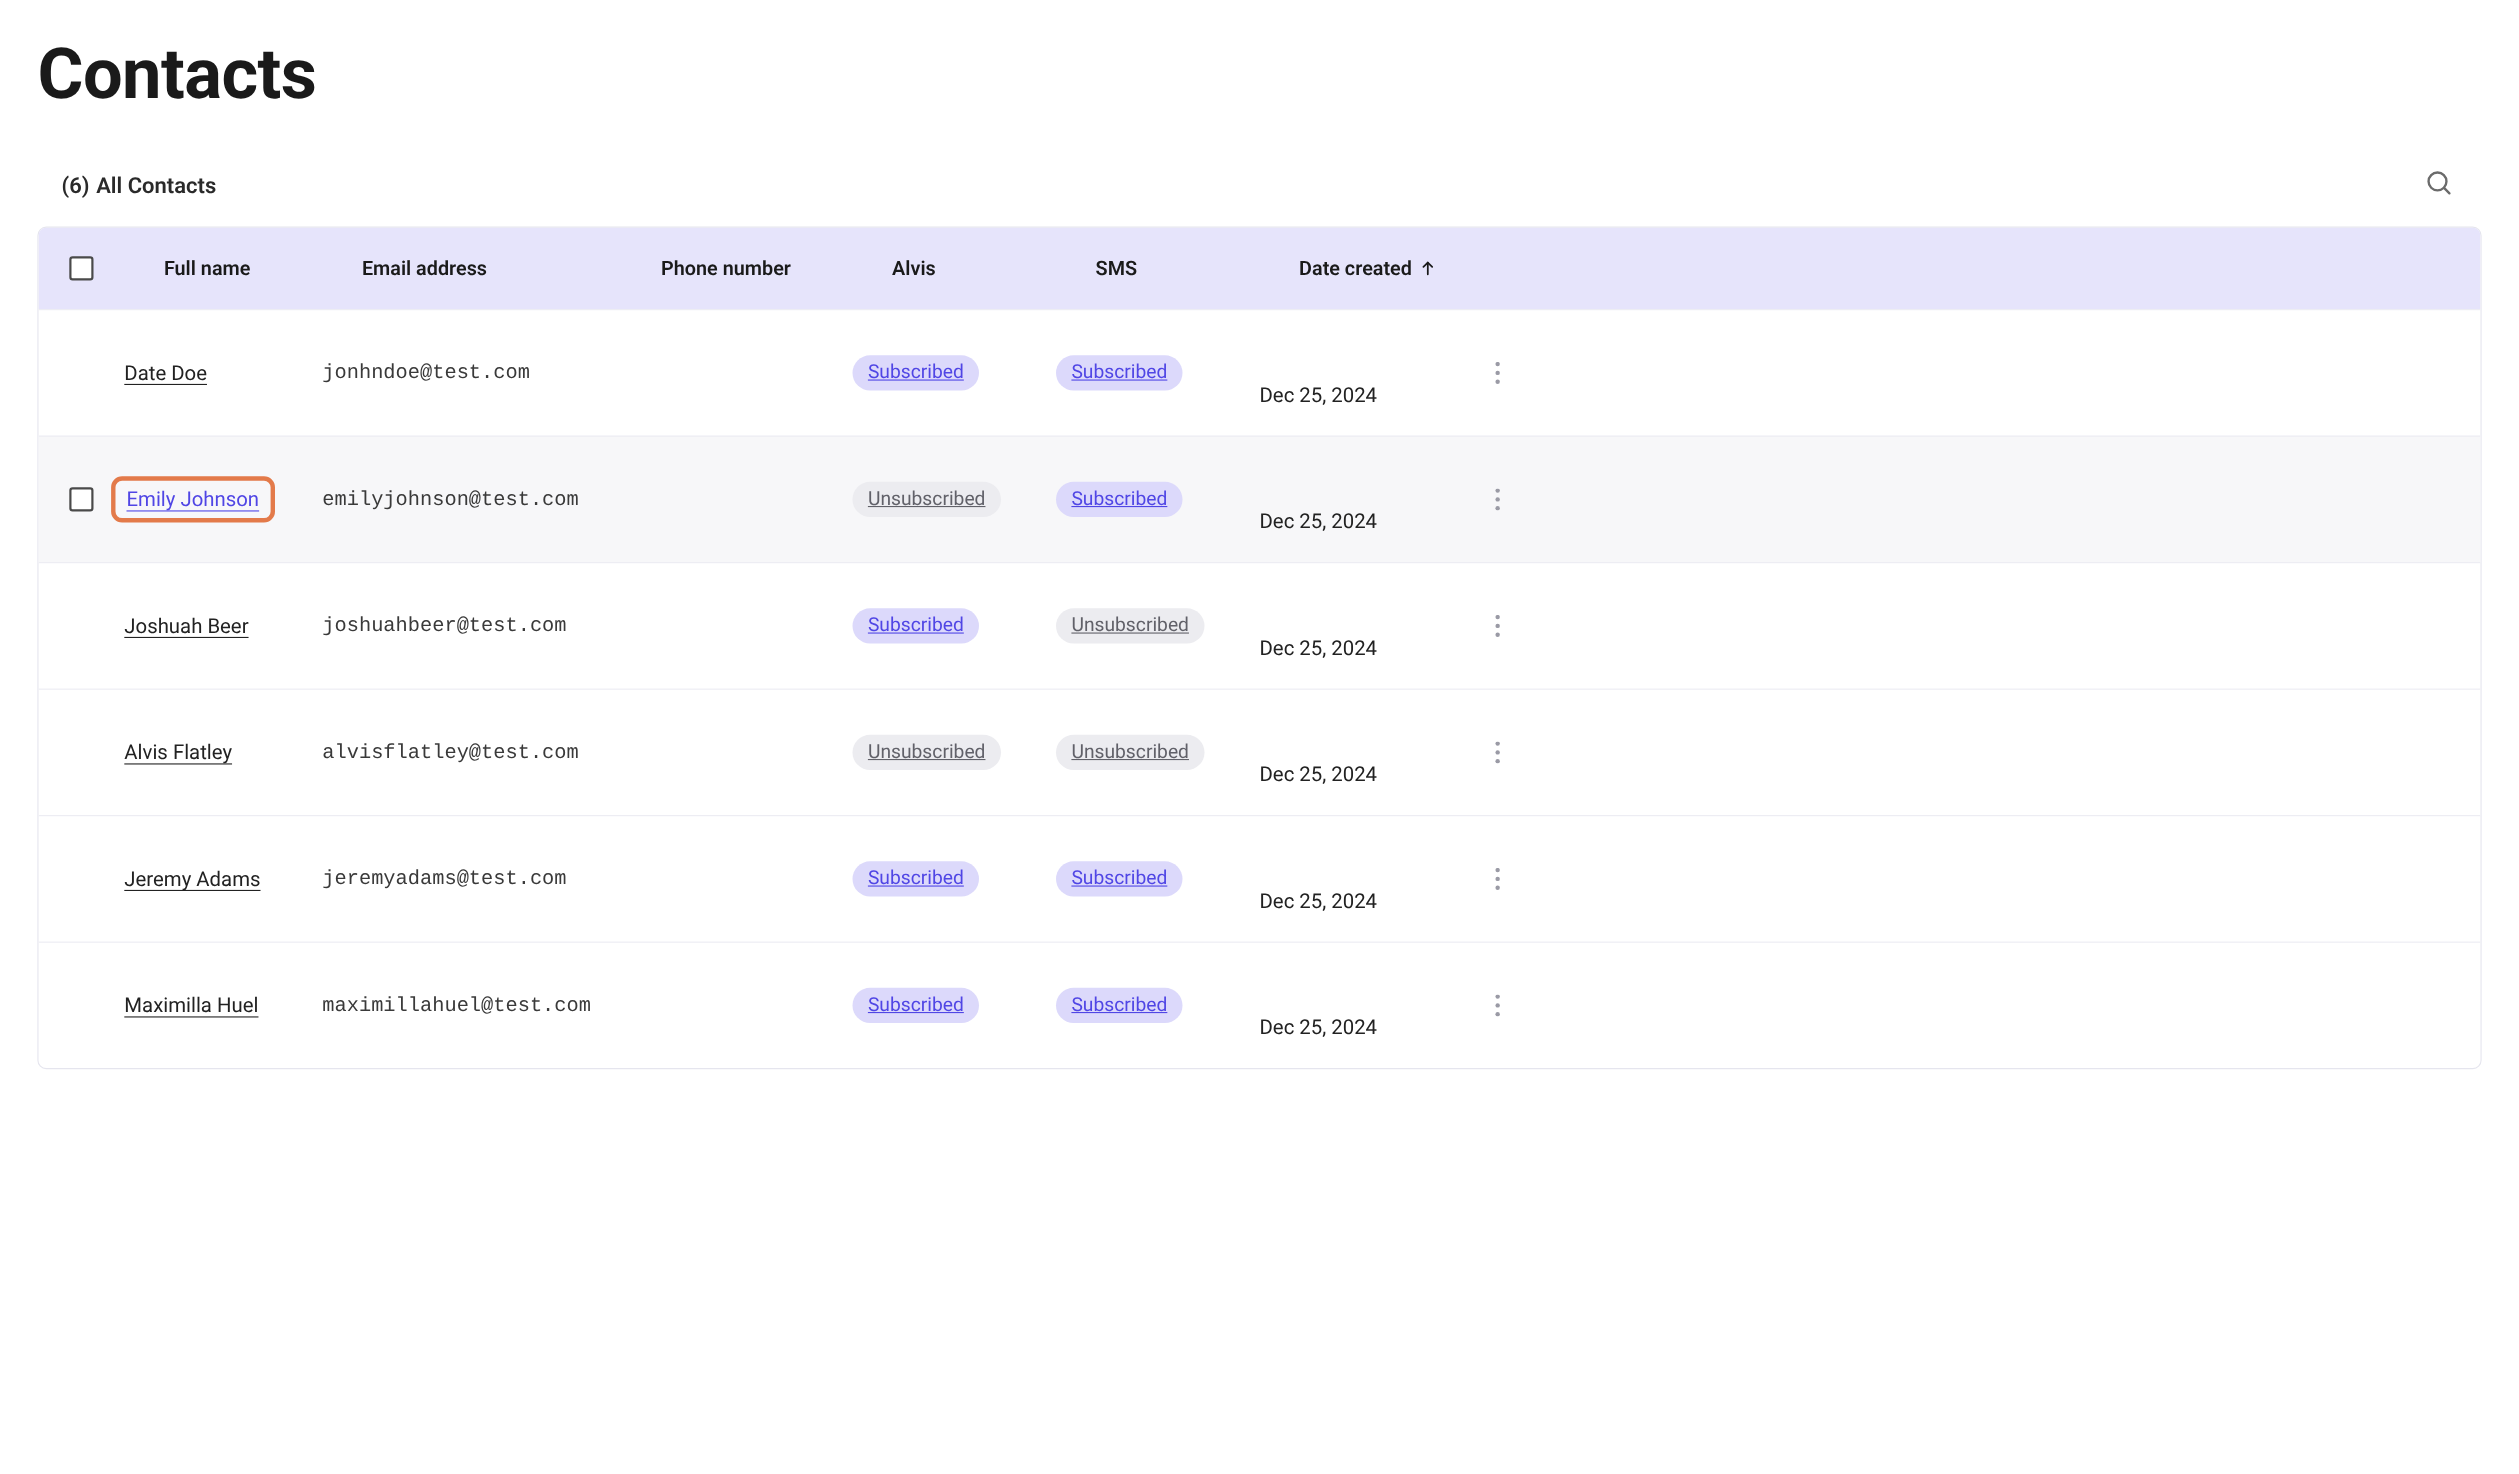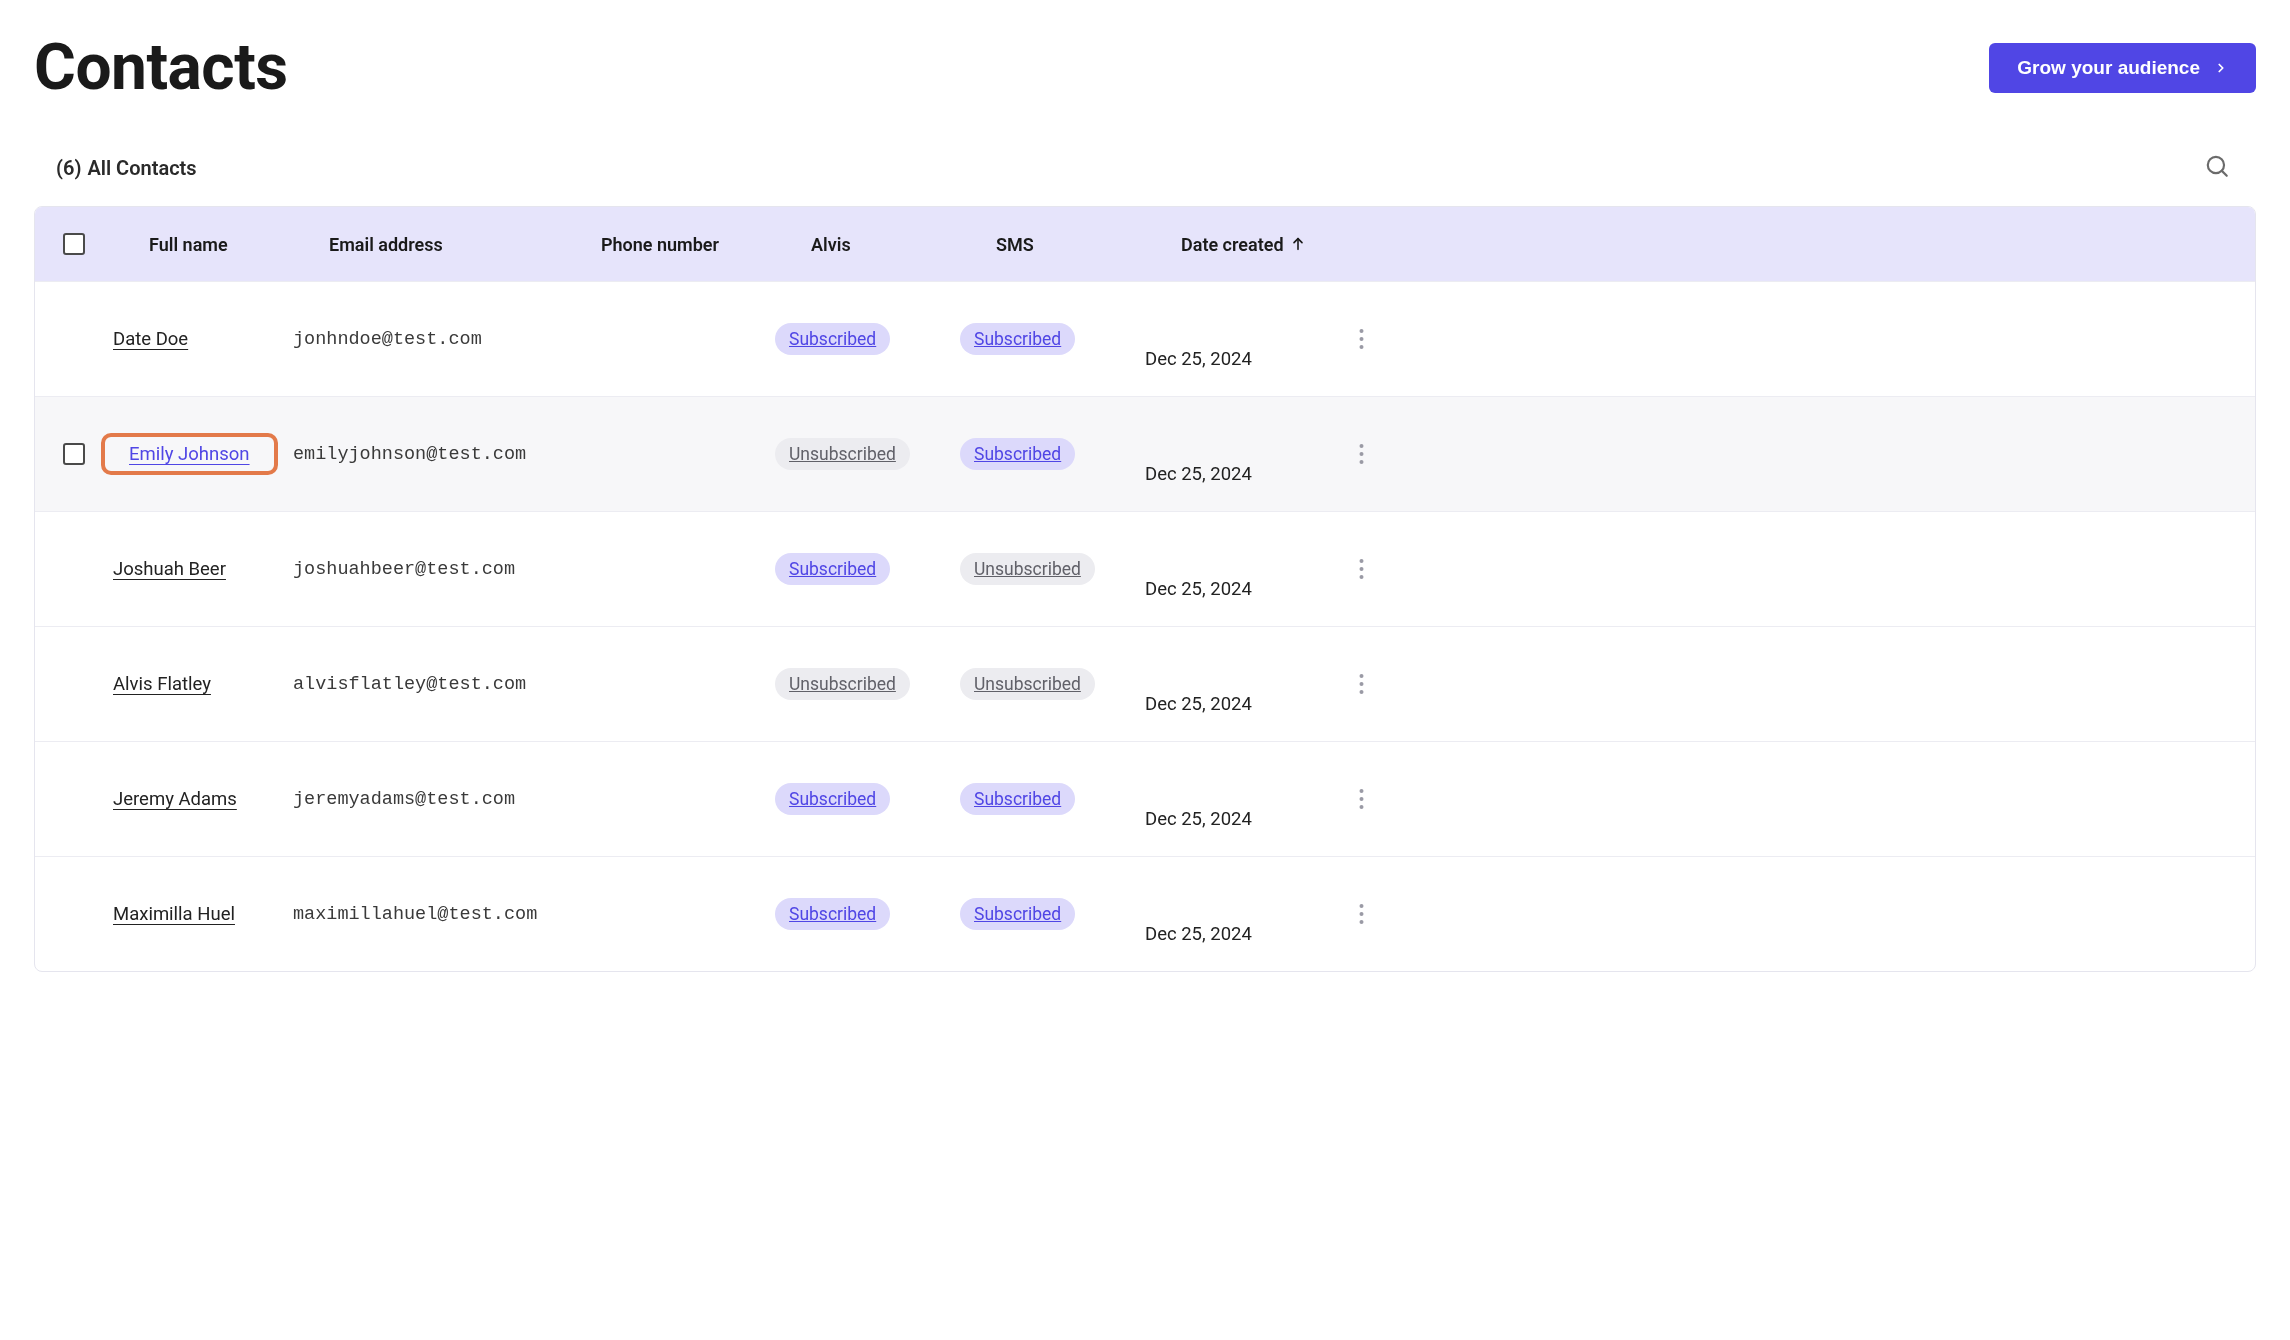--- a/index.html
+++ b/index.html
@@ -103,21 +103,21 @@
       cursor: pointer;
       font-weight: 400;
     }
     .name-link.active {
       color: #5046e5;
     }
     .name-highlight {
       display: inline-block;
       border: 4px solid #e37a4a;
       border-radius: 10px;
-      padding: 6px 24px;
+      padding: 6px 10px;
       margin-left: -12px;
     }
     .email-cell { color: #3a3a3a; font-family: Liberation Mono, monospace; }
     .badge {
       display: inline-block;
       padding: 6px 14px;
       border-radius: 999px;
       font-size: 17.5px;
       font-weight: 400;
       text-decoration: underline;
@@ -141,26 +141,20 @@
       justify-content: center;
       width: 32px; height: 32px;
     }
     .actions-btn svg { width: 5px; height: 20px; }
   </style>
 </head>
 <body>
 
 <div class="header-bar">
   <h1 class="page-title">Contacts</h1>
-  <button class="grow-btn">
-    <span>Grow your audience</span>
-    <svg viewBox="0 0 24 24" fill="none" stroke="currentColor" stroke-width="3" stroke-linecap="round" stroke-linejoin="round">
-        <polyline points="9 18 15 12 9 6"></polyline>
-      </svg>
-  </button>
 </div>
 
 <div class="subheader">
   <div class="subheader-left">
     <span>(6)</span>
     <span>All Contacts</span>
   </div>
   <button class="search-btn">
     <svg viewBox="0 0 24 24" fill="none" stroke="currentColor" stroke-width="2" stroke-linecap="round">
         <circle cx="11" cy="11" r="7.5"></circle>

